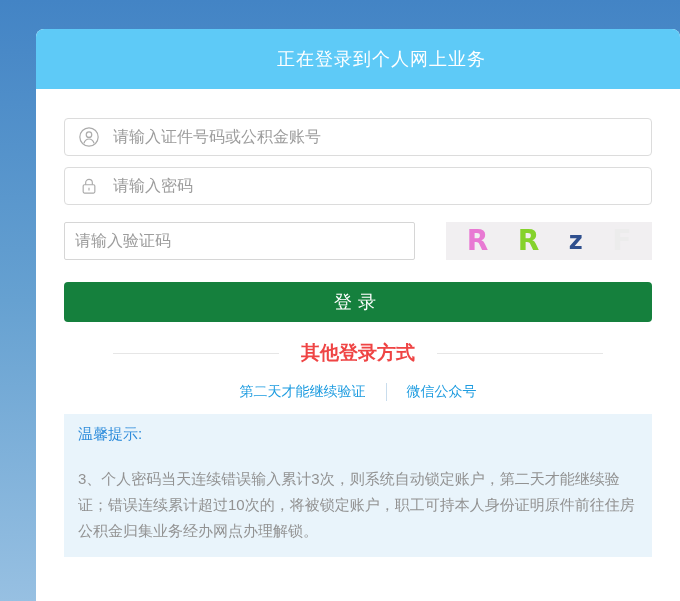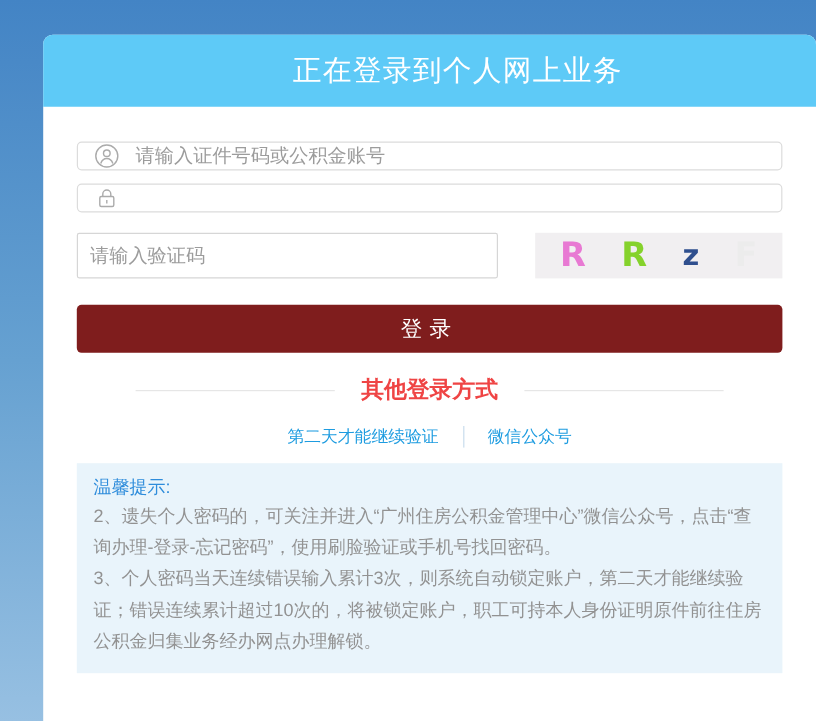--- a/index.html
+++ b/index.html
@@ -16,29 +16,29 @@
     border-radius: 8px 8px 0 0;
   }
   .card-header {
     height: 60px;
     background: #5ecaf7;
     border-radius: 8px 8px 0 0;
     display: flex; align-items: center; justify-content: center;
   }
   .card-title {
     color: #ffffff;
-    font-size: 24px;
+    font-size: 18px;
     letter-spacing: 1px;
     margin-left: 47px;
   }
   .card-body { padding: 0 28px; }
 
   .field {
     display: flex; align-items: center;
-    height: 24px;
+    height: 38px;
     border: 1px solid #dcdcdc;
     border-radius: 4px;
     background: #fff;
   }
   .field-account { margin-top: 29px; }
   .field-password { margin-top: 11px; }
   .field .icon-wrap {
     width: 48px;
     display: flex; align-items: center; justify-content: center;
     flex: 0 0 48px;
@@ -71,21 +71,21 @@
     font-weight: 900;
     font-size: 28px;
     font-family: "DejaVu Sans", sans-serif;
     line-height: 1;
   }
   .captcha-img span:nth-child(3) { font-size: 24px; }
 
   .login-btn {
     margin-top: 22px;
     width: 100%; height: 40px;
-    background: #7f1d1d;
+    background: #15803d;
     border: none;
     border-radius: 4px;
     color: #ffffff;
     font-size: 18px;
     letter-spacing: 6px;
     font-family: inherit;
     cursor: pointer;
     display: block;
     text-align: center;
   }
@@ -121,21 +121,21 @@
   }
 
   .tips {
     margin-top: 13px;
     background: #e9f4fb;
     padding: 11px 14px 13px 14px;
   }
   .tips-title {
     color: #2e8cdb;
     font-size: 15px;
-    margin-bottom: 2px;
+    margin-bottom: 22px;
   }
   .tips p {
     color: #929292;
     font-size: 15px;
     line-height: 26px;
   }
 </style>
 </head>
 <body>
 
@@ -158,20 +158,21 @@
     </div>
 
     <div class="field field-password">
       <span class="icon-wrap">
         <svg width="20" height="20" viewBox="0 0 24 24" fill="none" stroke="#ababab" stroke-width="1.4">
           <rect x="5" y="10.5" width="14" height="10" rx="1.5"></rect>
           <path d="M8 10.5V8a4 4 0 0 1 8 0v2.5"></path>
           <line x1="12" y1="14" x2="12" y2="17.5"></line>
         </svg>
       </span>
+      <span class="ph">请输入密码</span>
     </div>
 
     <div class="captcha-row">
       <div class="captcha-input">
         <span class="ph">请输入验证码</span>
       </div>
       <div class="captcha-img">
         <span style="color: rgb(232, 121, 211);">R</span>
         <span style="color: rgb(133, 210, 44);">R</span>
         <span style="color: rgb(47, 79, 142);">z</span>
@@ -188,18 +189,17 @@
     </div>
 
     <div class="alt-links">
       <a class="alt-link">第二天才能继续验证</a>
       <div class="link-sep"></div>
       <a class="alt-link">微信公众号</a>
     </div>
 
     <div class="tips">
       <div class="tips-title">温馨提示:</div>
-      <p>2、遗失个人密码的，可关注并进入“广州住房公积金管理中心”微信公众号，点击“查询办理-登录-忘记密码”，使用刷脸验证或手机号找回密码。</p>
       <p>3、个人密码当天连续错误输入累计3次，则系统自动锁定账户，第二天才能继续验证；错误连续累计超过10次的，将被锁定账户，职工可持本人身份证明原件前往住房公积金归集业务经办网点办理解锁。</p>
     </div>
 
   </div>
 </div>
 
 </body></html>

